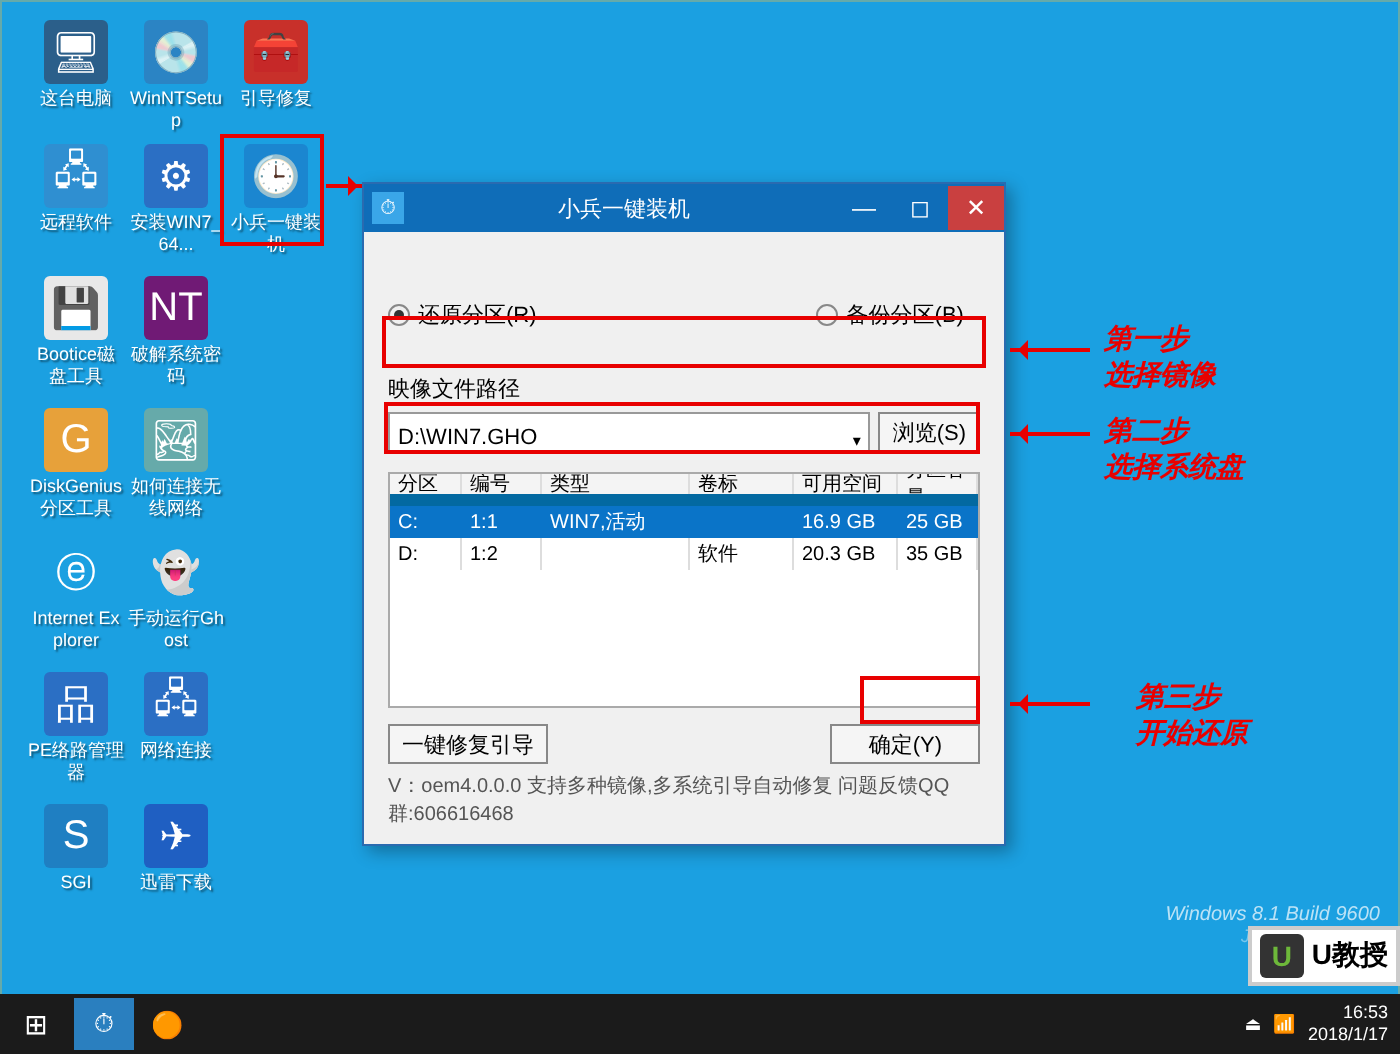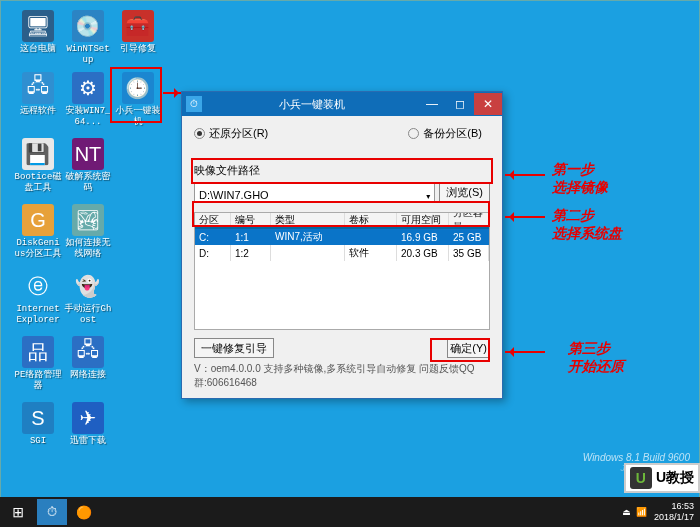--- a/index.html
+++ b/index.html
@@ -1,49 +1,49 @@
 <!DOCTYPE html>
 <html><head>
 <meta charset="utf-8">
 <style>
 * { margin: 0; padding: 0; box-sizing: border-box; font-family: "Microsoft YaHei", SimSun, sans-serif; }
 body { width: 700px; height: 527px; background: #1ba0e1; position: relative; overflow: hidden; }
 
 .desktop-icon { position: absolute; width: 48px; text-align: center; cursor: pointer; }
 .desktop-icon .ico { width: 32px; height: 32px; margin: 0 auto 2px; display: flex; align-items: center; justify-content: center; font-size: 20px; border-radius: 3px; }
-.desktop-icon .lbl { color: #fff; font-size: 9px; line-height: 11px; text-shadow: 1px 1px 1px rgba(0,0,0,.5); word-break: break-all; font-family: Liberation Mono, monospace; }
+.desktop-icon .lbl { color: #fff; font-size: 9px; line-height: 11px; text-shadow: 1px 1px 1px rgba(0,0,0,.5); word-break: break-all; }
 
 .highlight-box { position: absolute; border: 2px solid #e80000; }
 .arrow { position: absolute; width: 50px; height: 2px; background: #e80000; }
 .arrow::after { content: ''; position: absolute; right: -1px; top: -4px; border: 5px solid transparent; border-left-color: #e80000; }
 .arrow.left::after { right: auto; left: -1px; border-left-color: transparent; border-right-color: #e80000; }
 .step-label { position: absolute; color: #e80000; font-weight: bold; font-size: 14px; line-height: 18px; text-align: left; font-family: SimSun, serif; font-style: italic; }
 
 .window { position: absolute; left: 181px; top: 91px; width: 322px; background: #f0f0f0; border: 1px solid #2a6bb0; box-shadow: 3px 3px 8px rgba(0,0,0,.3); }
 .titlebar { height: 24px; background: #0f6db8; display: flex; align-items: center; color: #fff; font-size: 11px; }
 .titlebar .tico { width: 16px; height: 16px; background: #3aa6e8; margin: 0 4px; display: flex; align-items: center; justify-content: center; font-size: 10px; }
 .titlebar .ttl { flex: 1; text-align: center; }
 .titlebar .wbtn { width: 28px; height: 22px; display: flex; align-items: center; justify-content: center; font-size: 12px; cursor: pointer; }
 .titlebar .wbtn.cls { background: #c94040; }
 
 .content { padding: 10px 12px 6px; font-size: 11px; }
 .radio-row { display: flex; gap: 140px; margin-bottom: 10px; }
-.radio-opt { display: flex; align-items: center; gap: 4px; }
+.radio-opt { display: flex; align-items: center; gap: 4px; margin-top: 24px; }
 .radio-opt .r { width: 11px; height: 11px; border: 1px solid #888; border-radius: 50%; display: inline-flex; align-items: center; justify-content: center; }
 .radio-opt .r.on::after { content: ''; width: 5px; height: 5px; background: #333; border-radius: 50%; }
 
 .section-label { font-size: 11px; margin: 22px 0 4px; }
 .path-row { display: flex; gap: 4px; }
 .path-input { flex: 1; height: 20px; border: 1px solid #999; background: #fff; padding: 0 4px; font-size: 11px; display: flex; align-items: flex-end; justify-content: space-between; }
 .dd { font-size: 8px; }
 .btn { height: 20px; padding: 0 6px; border: 1px solid #888; background: #f5f5f5; font-size: 11px; display: flex; align-items: center; cursor: pointer; }
 
 .table { margin-top: 10px; border: 1px solid #aaa; background: #fff; height: 118px; overflow: hidden; }
 .thead, .trow { display: flex; font-size: 10px; height: 16px; align-items: center; }
-.thead { background: #f4f4f4; border-bottom: 3px solid #0369a1; }
+.thead { background: #f4f4f4; border-bottom: 6px solid #0369a1; }
 .thead > div, .trow > div { padding: 0 4px; border-right: 1px solid #ddd; height: 100%; display: flex; align-items: center; overflow: hidden; }
 .c1{width:36px}.c2{width:40px}.c3{width:74px}.c4{width:52px}.c5{width:52px}.c6{flex:1}
 .trow.sel { background: #0a74c8; color: #fff; }
 .trow.sel > div { border-right-color: transparent; }
 
 .footer-row { display: flex; justify-content: space-between; margin-top: 8px; }
 .version { font-size: 10px; color: #555; padding: 4px 0 2px; }
 
 .taskbar { position: absolute; bottom: 0; left: 0; width: 100%; height: 30px; background: #1b1b1b; display: flex; align-items: center; }
 .start { width: 36px; height: 30px; display: flex; align-items: center; justify-content: center; font-size: 14px; color: #fff; }
@@ -186,21 +186,21 @@
             <div class="c4">软件</div>
             <div class="c5">20.3 GB</div>
             <div class="c6">35 GB</div>
           </div>
         </div>
     </div>
     <div class="highlight-box" style="left:10px;top:109px;width:298px;height:26px;position:absolute"></div>
 
     <div class="footer-row">
       <button class="btn">一键修复引导</button>
-      <button class="btn" style="padding:0 2px">确定(Y)</button>
+      <button class="btn" style="padding:0 18px">确定(Y)</button>
     </div>
     <div class="highlight-box" style="left:248px;top:246px;width:60px;height:24px;position:absolute"></div>
     <div class="version">V：oem4.0.0.0        支持多种镜像,多系统引导自动修复  问题反馈QQ群:606616468</div>
   </div>
 </div>
 
 <div class="arrow left" style="left:505px;top:174px;width:40px"></div>
 <div class="step-label" style="left:552px;top:160px">
   <div>第一步</div>
     <div>选择镜像</div>

